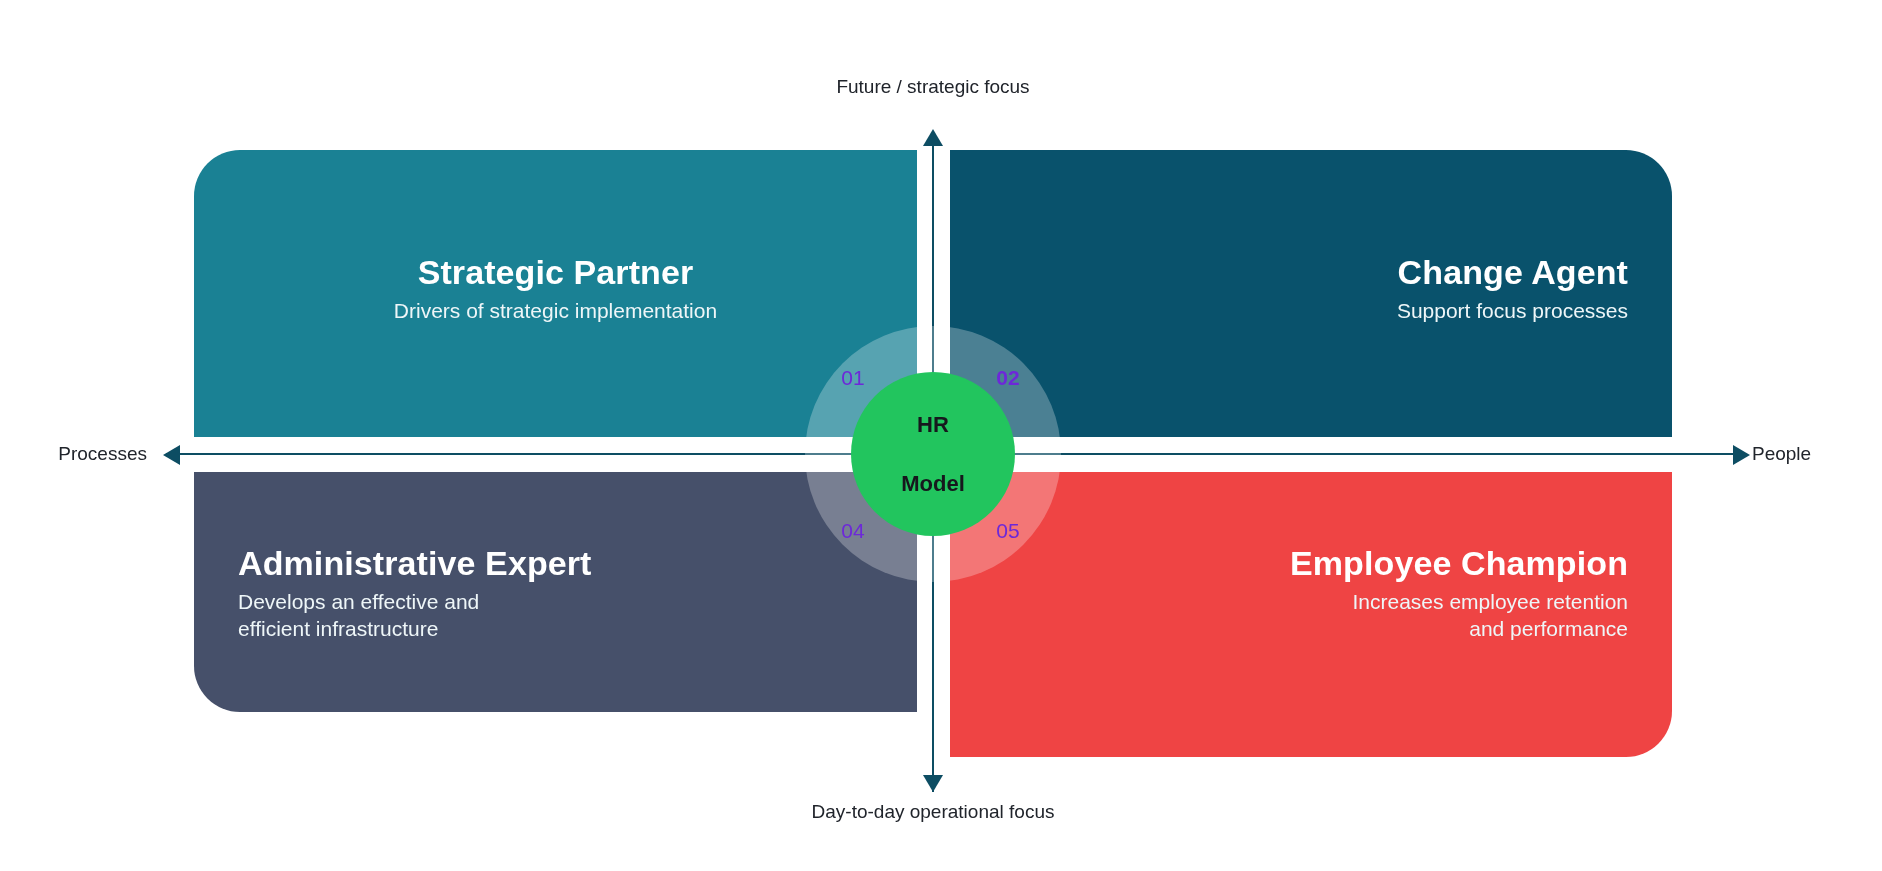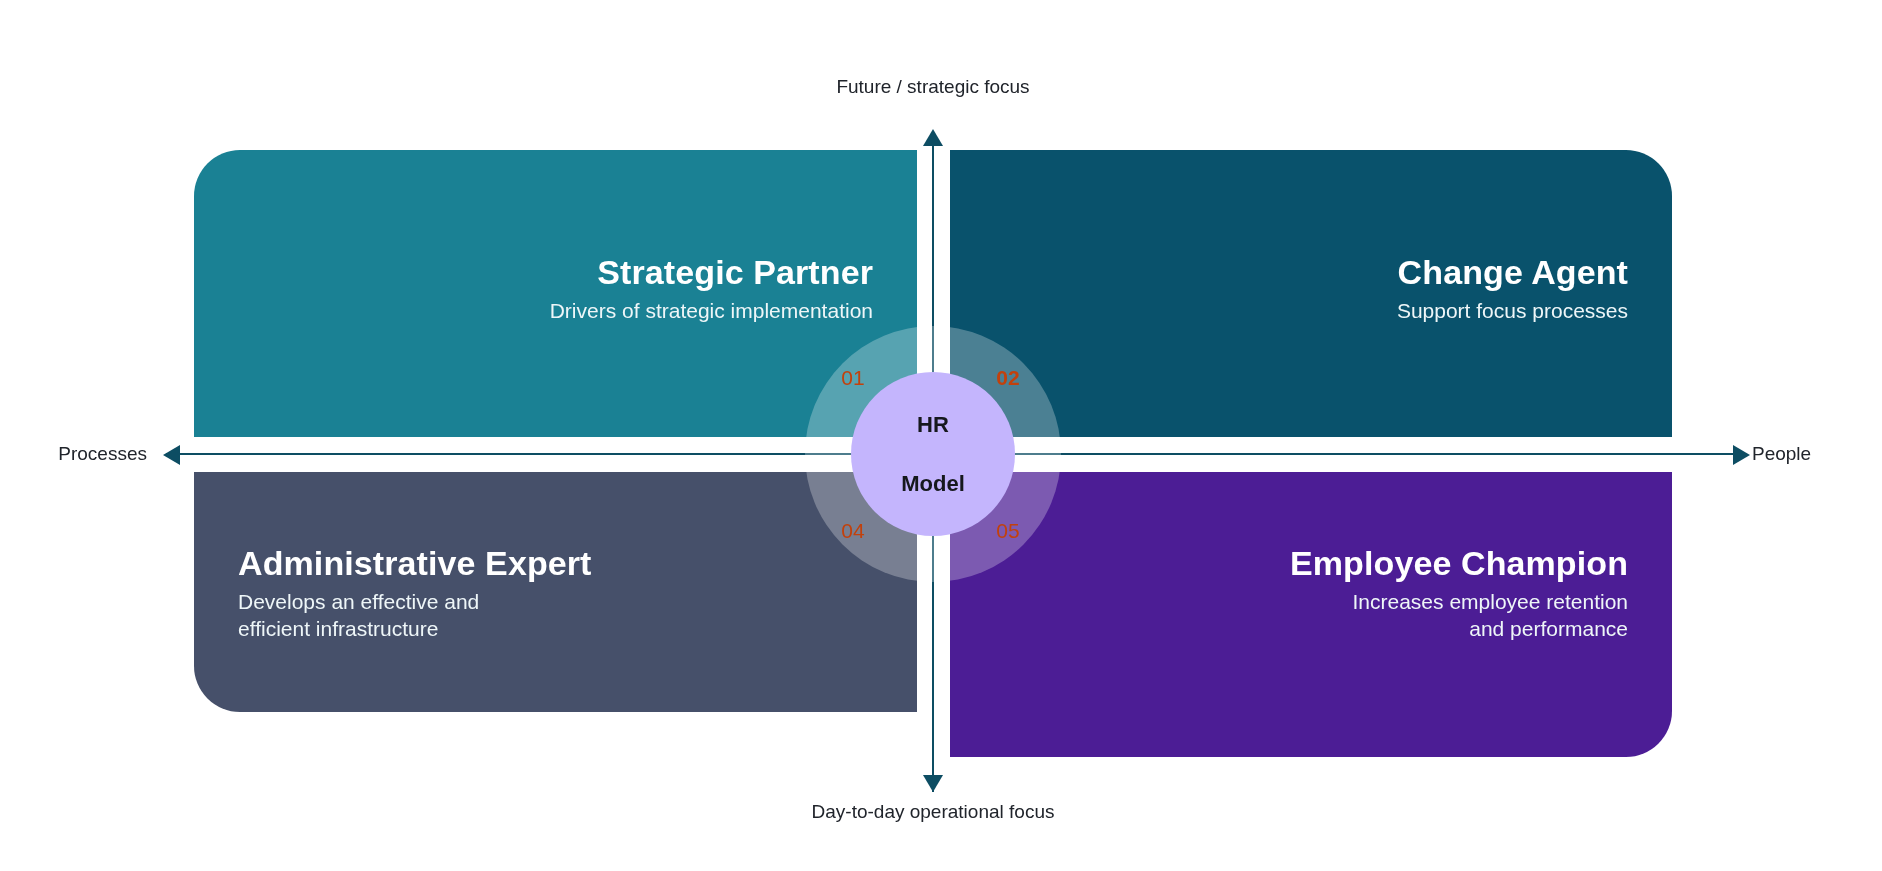--- a/index.html
+++ b/index.html
@@ -50,21 +50,21 @@
 
   
   #quad-strategic-partner {
     left: 194px;
     top: 150px;
     width: 723px;
     height: 287px;
     background: #1a8194;
     border-top-left-radius: 46px;
   }
-  #quad-strategic-partner .q-inner { bottom: 112px; text-align: right; }
+  #quad-strategic-partner .q-inner { bottom: 112px; text-align: center; }
 
   
   #quad-change-agent {
     left: 950px;
     top: 150px;
     width: 722px;
     height: 287px;
     background: #09526c;
     border-top-right-radius: 46px;
   }
@@ -80,21 +80,21 @@
     border-bottom-left-radius: 46px;
   }
   #quad-administrative-expert .q-inner { top: 72px; text-align: left; }
 
   
   #quad-employee-champion {
     left: 950px;
     top: 472px;
     width: 722px;
     height: 285px;
-    background: #4c1d95;
+    background: #ef4444;
     border-bottom-right-radius: 46px;
   }
   #quad-employee-champion .q-inner { top: 72px; text-align: right; }
 
   
   .axis-line {
     position: absolute;
     background: #0d4d63;
   }
   #axis-vertical-line {
@@ -181,39 +181,39 @@
     margin-left: -128px;
     margin-top: -128px;
     border-radius: 50%;
     background: rgba(255, 255, 255, 0.27);
     pointer-events: none;
   }
   .ring-number {
     position: absolute;
     font-size: 21px;
     font-weight: 400;
-    color: #c2410c;
+    color: #6d28d9;
     white-space: nowrap;
     transform: translate(-50%, -50%);
   }
   #ring-number-01 { left: 933px; top: 454px; margin-left: -80px; margin-top: -76px; }
   #ring-number-02 { left: 933px; top: 454px; margin-left:  75px; margin-top: -76px; font-weight: bold; }
   #ring-number-03 { left: 933px; top: 454px; margin-left:  75px; margin-top:  77px; }
   #ring-number-04 { left: 933px; top: 454px; margin-left: -80px; margin-top:  77px; }
 
   #center-circle {
     position: absolute;
     left: 933px;
     top: 454px;
     width: 164px;
     height: 164px;
     margin-left: -82px;
     margin-top: -82px;
     border-radius: 50%;
-    background: #c4b5fd;
+    background: #22c55e;
     display: flex;
     flex-direction: column;
     align-items: center;
     justify-content: center;
     gap: 32px;
   }
   #center-circle .hub-line {
     font-size: 22px;
     font-weight: 700;
     color: #16181d;

